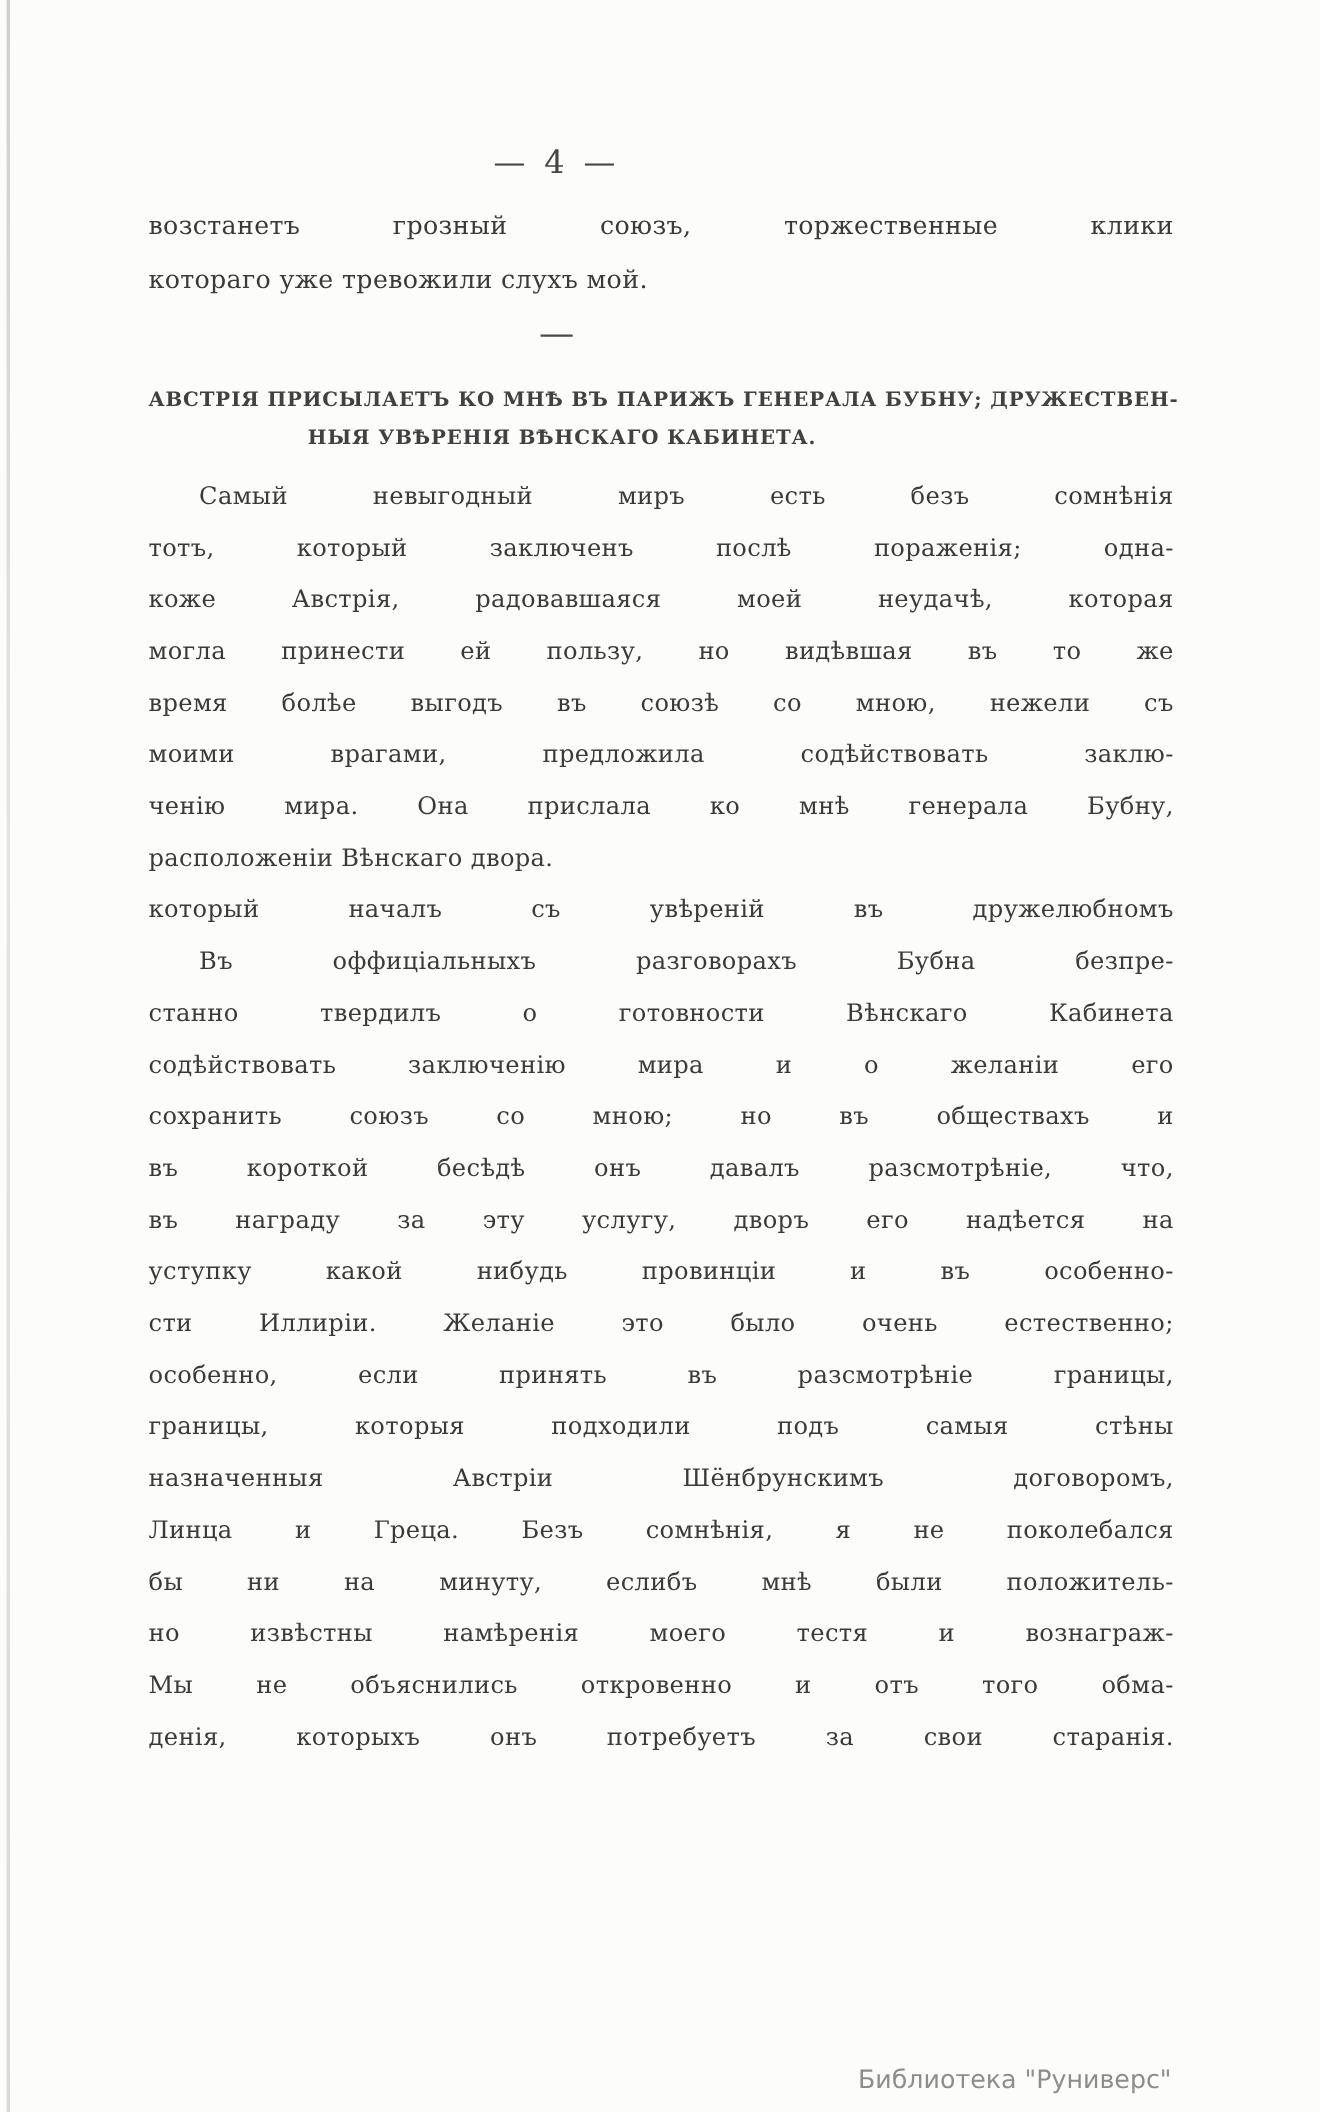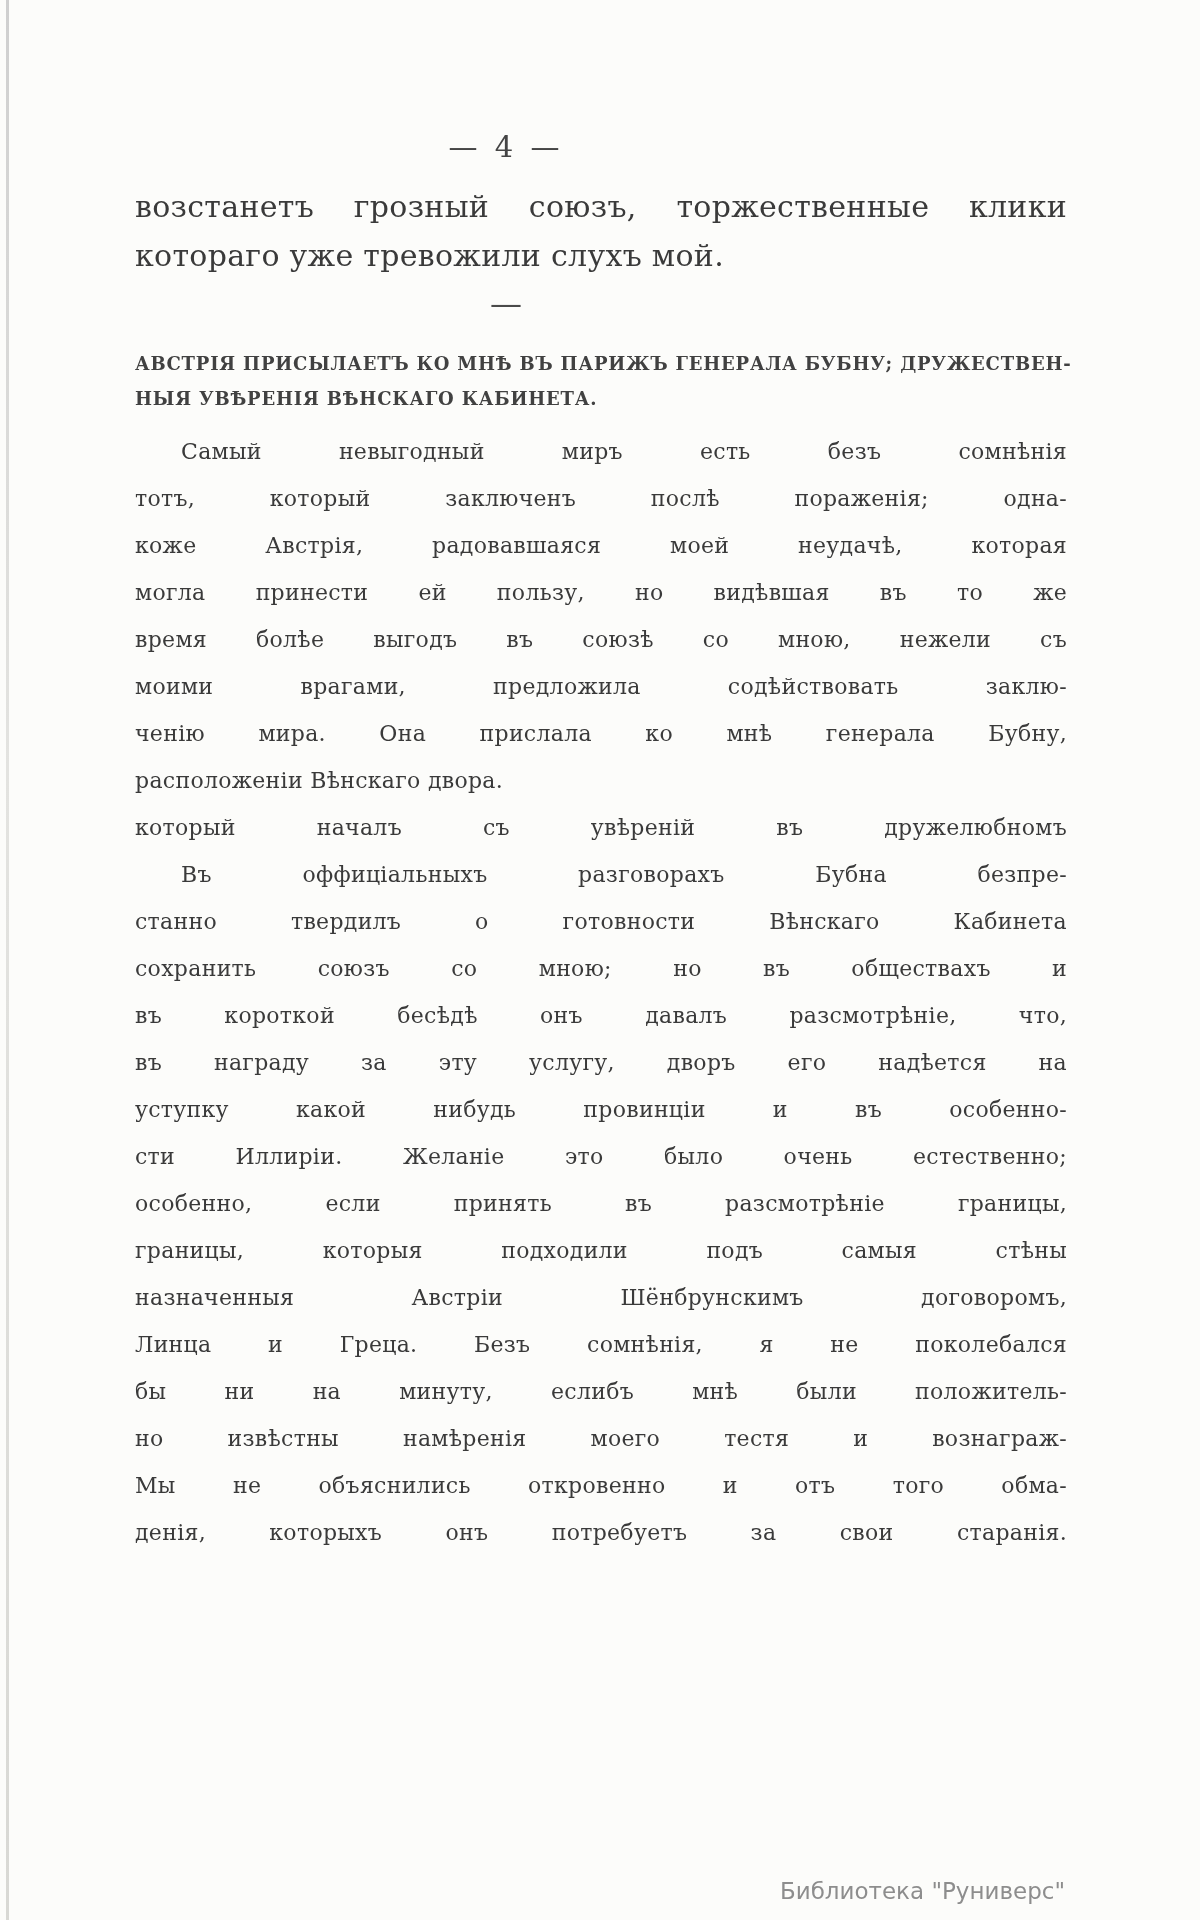--- a/index.html
+++ b/index.html
@@ -27,34 +27,34 @@
   .page-number {
     top: 130px;
     text-align: center;
     padding-right: 190px;
     font-size: 29px;
     letter-spacing: 4px;
     color: #454545;
   }
   .opening {
     top: 182px;
-    font-size: 30px;
+    font-size: 23px;
     line-height: 49px;
     letter-spacing: 0.3px;
   }
   .divider {
     top: 284px;
     text-align: center;
     padding-right: 190px;
     font-size: 32px;
     color: #4a4a4a;
   }
   .heading {
     top: 346px;
-    text-align: left;
+    text-align: center;
     padding-right: 180px;
     font-size: 18px;
     font-weight: 700;
     letter-spacing: 0.8px;
     line-height: 35px;
     color: #414141;
   }
   .heading-line { white-space: nowrap; }
   .body-text {
     top: 428px;
@@ -104,20 +104,21 @@
       <div class="line">могла принести ей пользу, но видѣвшая въ то же</div>
       <div class="line">время болѣе выгодъ въ союзѣ со мною, нежели съ</div>
       <div class="line">моими врагами, предложила содѣйствовать заклю-</div>
       <div class="line">ченію мира. Она прислала ко мнѣ генерала Бубну,</div>
       <div class="line last">расположеніи Вѣнскаго двора.</div>
       <div class="line">который началъ съ увѣреній въ дружелюбномъ</div>
     </div>
   <div class="text-block">
       <div class="line indent">Въ оффиціальныхъ разговорахъ Бубна безпре-</div>
       <div class="line">станно твердилъ о готовности Вѣнскаго Кабинета</div>
+      <div class="line">содѣйствовать заключенію мира и о желаніи его</div>
       <div class="line">сохранить союзъ со мною; но въ обществахъ и</div>
       <div class="line">въ короткой бесѣдѣ онъ давалъ разсмотрѣніе, что,</div>
       <div class="line">въ награду за эту услугу, дворъ его надѣется на</div>
       <div class="line">уступку какой нибудь провинціи и въ особенно-</div>
       <div class="line">сти Иллиріи. Желаніе это было очень естественно;</div>
       <div class="line">особенно, если принять въ разсмотрѣніе границы,</div>
       <div class="line">границы, которыя подходили подъ самыя стѣны</div>
       <div class="line">назначенныя Австріи Шёнбрунскимъ договоромъ,</div>
       <div class="line">Линца и Греца. Безъ сомнѣнія, я не поколебался</div>
       <div class="line">бы ни на минуту, еслибъ мнѣ были положитель-</div>

